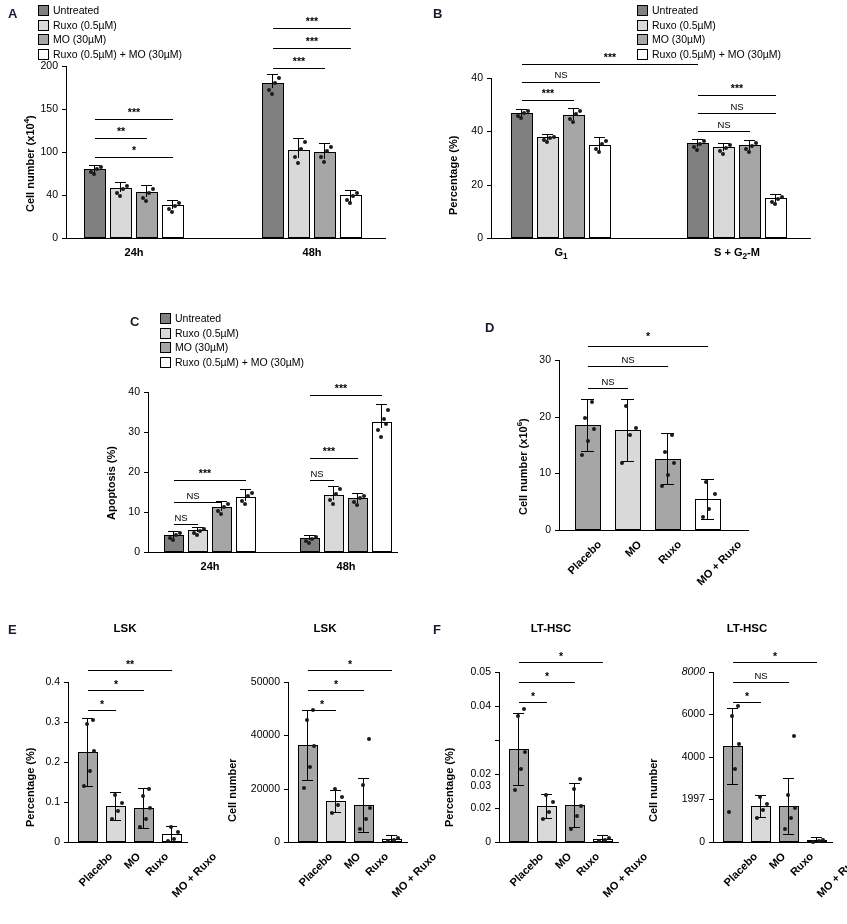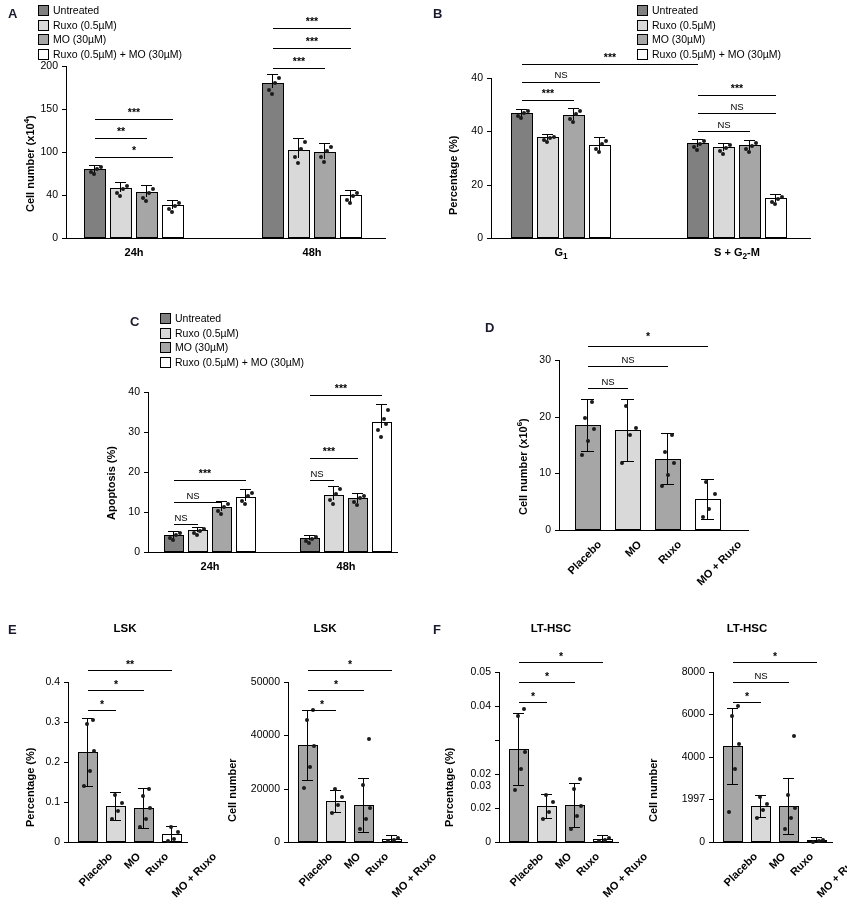--- a/index.html
+++ b/index.html
@@ -635,21 +635,21 @@
   <div class="axisline" style="left:288px;top:230px;width:120px;height:1px;"></div>
   <div class="tickmark" style="left:284px;top:230px;"></div>
   <div class="tickmark" style="left:284px;top:187px;"></div>
   <div class="tickmark" style="left:284px;top:145px;"></div>
   <div class="tickmark" style="left:284px;top:102px;"></div>
   <div class="tickmark" style="left:284px;top:60px;"></div>
   <div class="ytick" style="left:238px;top:223px;width:42px;">0</div>
   <div class="ytick" style="left:238px;top:180px;width:42px;">1997</div>
   <div class="ytick" style="left:238px;top:138px;width:42px;">4000</div>
   <div class="ytick" style="left:238px;top:95px;width:42px;">6000</div>
-  <div class="ytick" style="left:238px;top:53px;width:42px;">8000</div>
+  <div class="ytick" style="left:238px;top:53px;width:42px;font-style:italic;">8000</div>
 
   <div class="bar sw-mo" style="left:298px;top:134px;width:20px;height:96px;"></div>
   <div class="bar sw-ruxo" style="left:326px;top:194px;width:20px;height:36px;"></div>
   <div class="bar sw-mo" style="left:354px;top:194px;width:20px;height:36px;"></div>
   <div class="bar sw-both" style="left:382px;top:228px;width:20px;height:2px;"></div>
   <div class="err" style="left:307px;top:96px;height:76px;"></div>
     <div class="cap" style="left:302px;top:96px;width:11px;"></div>
     <div class="cap" style="left:302px;top:172px;width:11px;"></div>
   <div class="err" style="left:335px;top:183px;height:22px;"></div>
     <div class="cap" style="left:330px;top:183px;width:11px;"></div>

